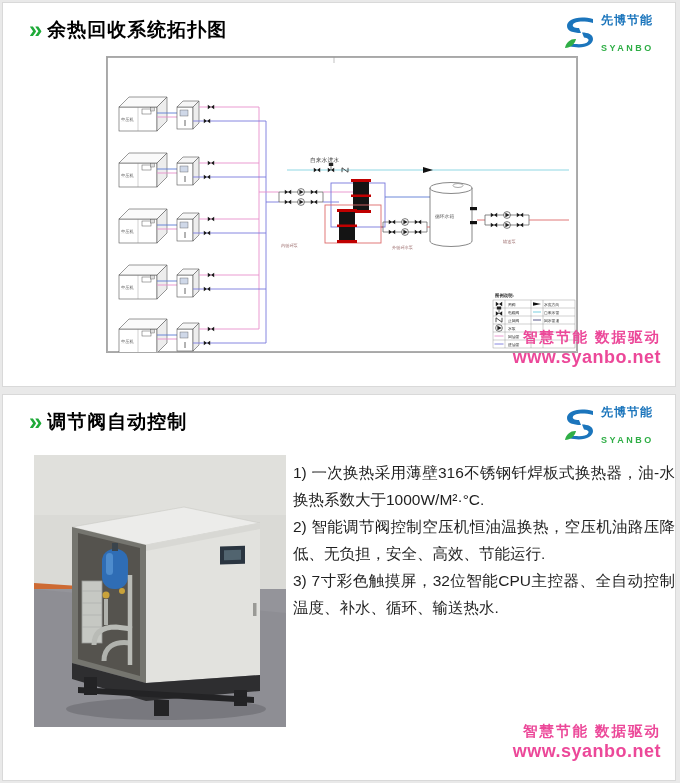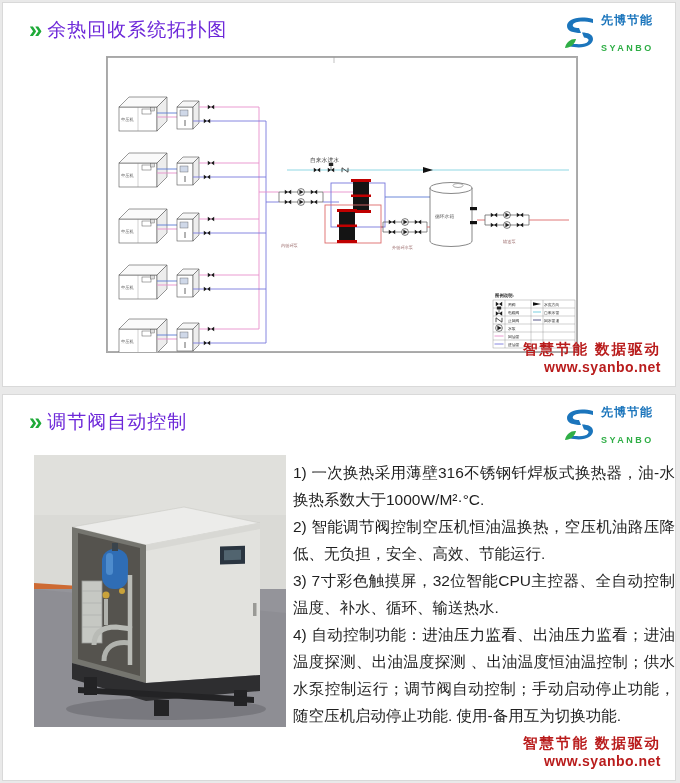--- a/index.html
+++ b/index.html
@@ -6,33 +6,33 @@
   body{
     width:680px;height:783px;position:relative;background:#e9e9e9;
     font-family:"Liberation Sans","DejaVu Sans",sans-serif;overflow:hidden;
   }
   .card{position:absolute;left:2px;width:674px;background:#fff;border:1px solid #d9d9d9;box-sizing:border-box;}
   #card1{top:2px;height:385px;}
   #card2{top:394px;height:387px;}
 
   .panel-title{position:absolute;left:26px;top:14px;display:flex;align-items:center;gap:7px;}
   .chev{color:#1faa39;font-size:24px;font-weight:bold;line-height:1;letter-spacing:-2px;}
-  .panel-title h1{margin:0;font-size:19px;font-weight:normal;color:#6d28d9;letter-spacing:1px;}
+  .panel-title h1{margin:0;font-size:19px;font-weight:bold;color:#000000;letter-spacing:1px;}
 
   .logo{position:absolute;right:16px;top:10px;width:96px;height:40px;display:flex;align-items:center;gap:4px;}
   .logo-txt{display:flex;flex-direction:column;line-height:1;}
   .logo-cn{color:#1b75bc;font-size:12px;font-weight:bold;letter-spacing:1px;}
   .logo-en{color:#2fae46;font-size:9px;font-weight:bold;letter-spacing:2.5px;margin-top:18px;}
 
   .diagram-frame{position:absolute;left:103px;top:53px;width:472px;height:297px;border:1px solid #a8a8a8;background:#fff;box-sizing:border-box;}
   .diagram-frame svg{display:block;width:100%;height:100%;}
 
-  .green-footer{position:absolute;right:14px;bottom:11px;text-align:right;color:#b91c1c;font-weight:bold;}
+  .green-footer{position:absolute;right:14px;bottom:18px;text-align:right;color:#ec4899;font-weight:bold;}
   .green-footer .slogan{font-size:14.5px;letter-spacing:2px;}
-  .green-footer .url{font-size:14px;letter-spacing:.5px;cursor:pointer;text-align:right;}
+  .green-footer .url{font-size:18px;letter-spacing:.5px;cursor:pointer;text-align:right;}
 
   .photo-frame{position:absolute;left:31px;top:60px;width:252px;height:272px;}
   .photo-frame svg{display:block;width:100%;height:100%;}
 
   .features{position:absolute;left:290px;top:64px;width:382px;color:#1f1f1f;font-size:15.5px;line-height:27px;}
   .features p{margin:0;text-align:justify;}
 
   
   .ln-pink{stroke:#e890cc;stroke-width:.9;fill:none;}
   .ln-purple{stroke:#7878dc;stroke-width:.9;fill:none;}
@@ -343,20 +343,19 @@
         <rect x="200" y="235" width="13" height="16" fill="#232325"></rect>
         <polygon points="44,232 220,242 220,248 44,238" fill="#232325"></polygon>
       </g>
     </svg>
   </div>
 
   <div class="features">
     <p>1) 一次换热采用薄壁316不锈钢钎焊板式换热器，油-水换热系数大于1000W/M²·°C.</p>
     <p>2) 智能调节阀控制空压机恒油温换热，空压机油路压降低、无负担，安全、高效、节能运行.</p>
     <p>3) 7寸彩色触摸屏，32位智能CPU主控器、全自动控制温度、补水、循环、输送热水.</p>
-    <p>4) 自动控制功能：进油压力监看、出油压力监看；进油温度探测、出油温度探测 、出油温度恒油温控制；供水水泵控制运行；调节阀自动控制；手动启动停止功能，随空压机启动停止功能. 使用-备用互为切换功能.</p>
   </div>
 
   <div class="green-footer">
     <div class="slogan">智慧节能 数据驱动</div>
     <div class="url">www.syanbo.net</div>
   </div>
 </section>
 
 </body></html>

